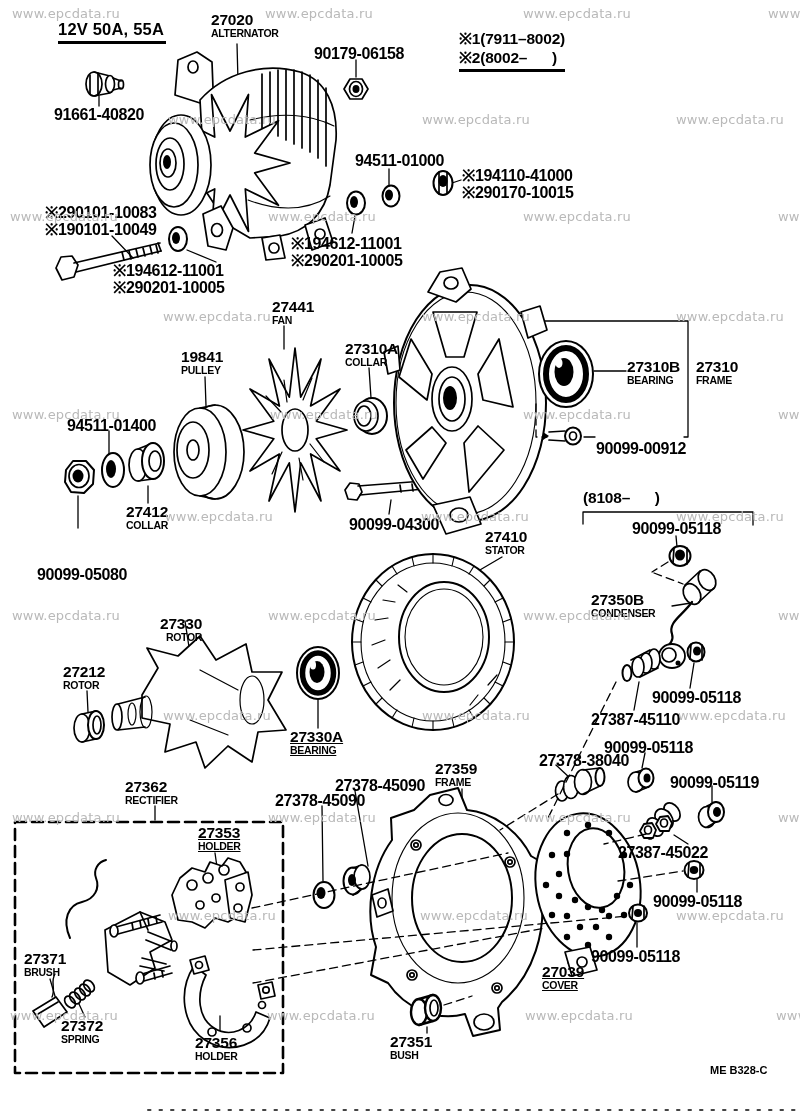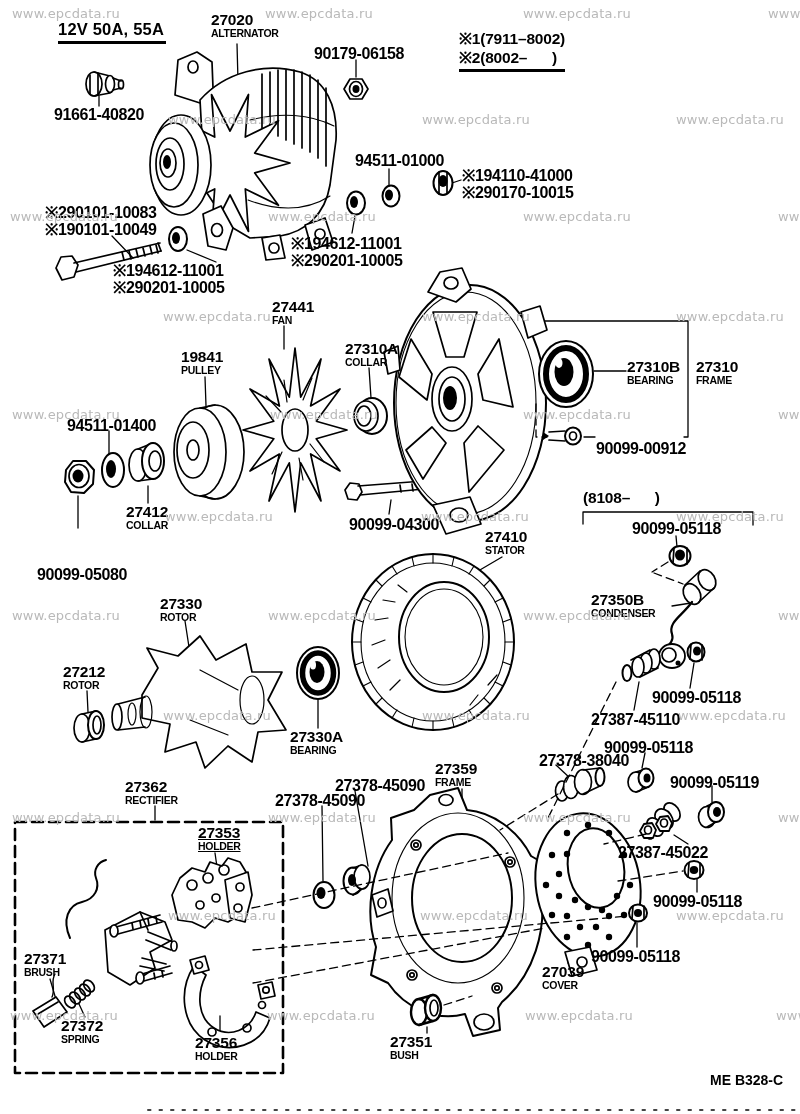--- a/index.html
+++ b/index.html
@@ -10,21 +10,21 @@
   .plabel{position:absolute;color:#000;font-weight:bold;line-height:1.08;white-space:nowrap;z-index:3;}
   .pl-line{display:block;font-size:16px;letter-spacing:-0.4px;}
   .plabel.big .pl-line{font-size:15.5px;letter-spacing:-0.2px;}
   .pl-sub{display:block;font-size:10.5px;letter-spacing:-0.3px;margin-top:-1px;}
   
   .spec-title{position:absolute;left:58px;top:20px;font-size:16.5px;font-weight:bold;color:#000;
               border-bottom:3px solid #000;padding:0 2px 2px 0;z-index:3;letter-spacing:0.2px;}
   .prod-note{position:absolute;left:459px;top:30px;font-weight:bold;color:#000;line-height:1.2;
              border-bottom:3px solid #000;padding-bottom:2px;z-index:3;}
   .prod-note span{display:block;font-size:15.5px;letter-spacing:-0.2px;}
-  .doc-code{position:absolute;left:710px;top:1064px;font-size:14px;font-weight:bold;color:#000;z-index:3;margin-top:8px;}
+  .doc-code{position:absolute;left:710px;top:1064px;font-size:11px;font-weight:bold;color:#000;z-index:3;}
   
   .watermark{position:absolute;color:#b9b9b9;font-size:13px;letter-spacing:0.2px;
              white-space:nowrap;z-index:4;font-family:"DejaVu Sans",sans-serif;}
 </style>
 </head>
 <body>
 
 <div class="canvas">
 
   <svg width="800" height="1114" viewBox="0 0 800 1114" stroke="#000" fill="none" stroke-width="1.7" stroke-linecap="round" stroke-linejoin="round">
@@ -601,36 +601,36 @@
       <div class="plabel big" style="left: 583px; top: 490px;">
         <span class="pl-line">(8108–&nbsp;&nbsp;&nbsp;&nbsp;&nbsp;&nbsp;)</span>
       </div>
       <div class="plabel" style="left: 632px; top: 520px;">
         <span class="pl-line">90099-05118</span>
       </div>
       <div class="plabel big" style="left: 485px; top: 529px;">
         <span class="pl-line">27410</span>
         <span class="pl-sub">STATOR</span>
       </div>
-      <div class="plabel big" style="left: 160px; top: 596px;">
+      <div class="plabel big" style="left: 160px; top: 616px; text-align: right;">
         <span class="pl-line">27330</span>
         <span class="pl-sub">ROTOR</span>
       </div>
       <div class="plabel big" style="left: 591px; top: 592px;">
         <span class="pl-line">27350B</span>
         <span class="pl-sub">CONDENSER</span>
       </div>
       <div class="plabel big" style="left: 63px; top: 664px;">
         <span class="pl-line">27212</span>
         <span class="pl-sub">ROTOR</span>
       </div>
       <div class="plabel" style="left: 652px; top: 689px;">
         <span class="pl-line">90099-05118</span>
       </div>
-      <div class="plabel big" style="left: 290px; top: 729px;">
+      <div class="plabel big" style="left: 290px; top: 729px; text-decoration: underline;">
         <span class="pl-line">27330A</span>
         <span class="pl-sub">BEARING</span>
       </div>
       <div class="plabel" style="left: 591px; top: 711px;">
         <span class="pl-line">27387-45110</span>
       </div>
       <div class="plabel" style="left: 604px; top: 739px;">
         <span class="pl-line">90099-05118</span>
       </div>
       <div class="plabel" style="left: 539px; top: 752px;">
@@ -663,21 +663,21 @@
       <div class="plabel" style="left: 653px; top: 893px;">
         <span class="pl-line">90099-05118</span>
       </div>
       <div class="plabel" style="left: 591px; top: 948px;">
         <span class="pl-line">90099-05118</span>
       </div>
       <div class="plabel big" style="left: 24px; top: 951px;">
         <span class="pl-line">27371</span>
         <span class="pl-sub">BRUSH</span>
       </div>
-      <div class="plabel big" style="left: 542px; top: 964px;">
+      <div class="plabel big" style="left: 542px; top: 964px; text-decoration: underline;">
         <span class="pl-line">27039</span>
         <span class="pl-sub">COVER</span>
       </div>
       <div class="plabel big" style="left: 61px; top: 1018px;">
         <span class="pl-line">27372</span>
         <span class="pl-sub">SPRING</span>
       </div>
       <div class="plabel big" style="left: 390px; top: 1034px;">
         <span class="pl-line">27351</span>
         <span class="pl-sub">BUSH</span>

